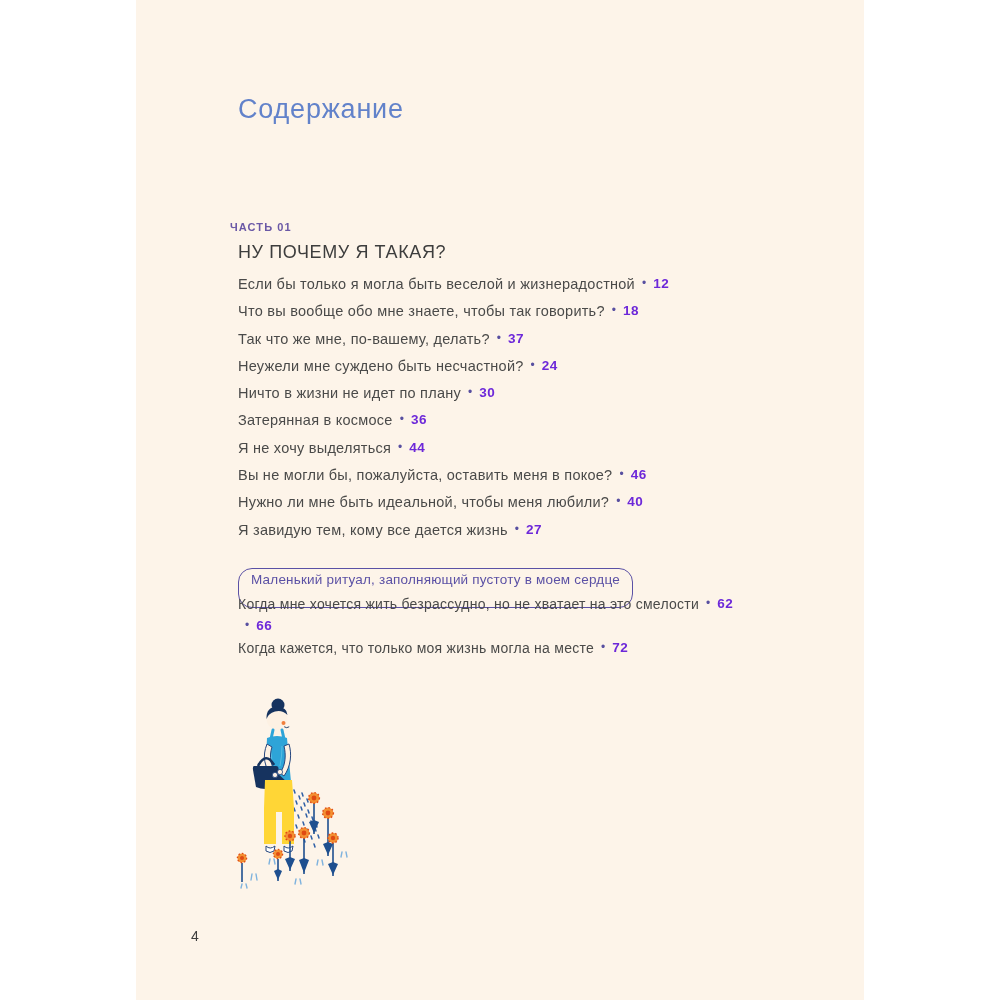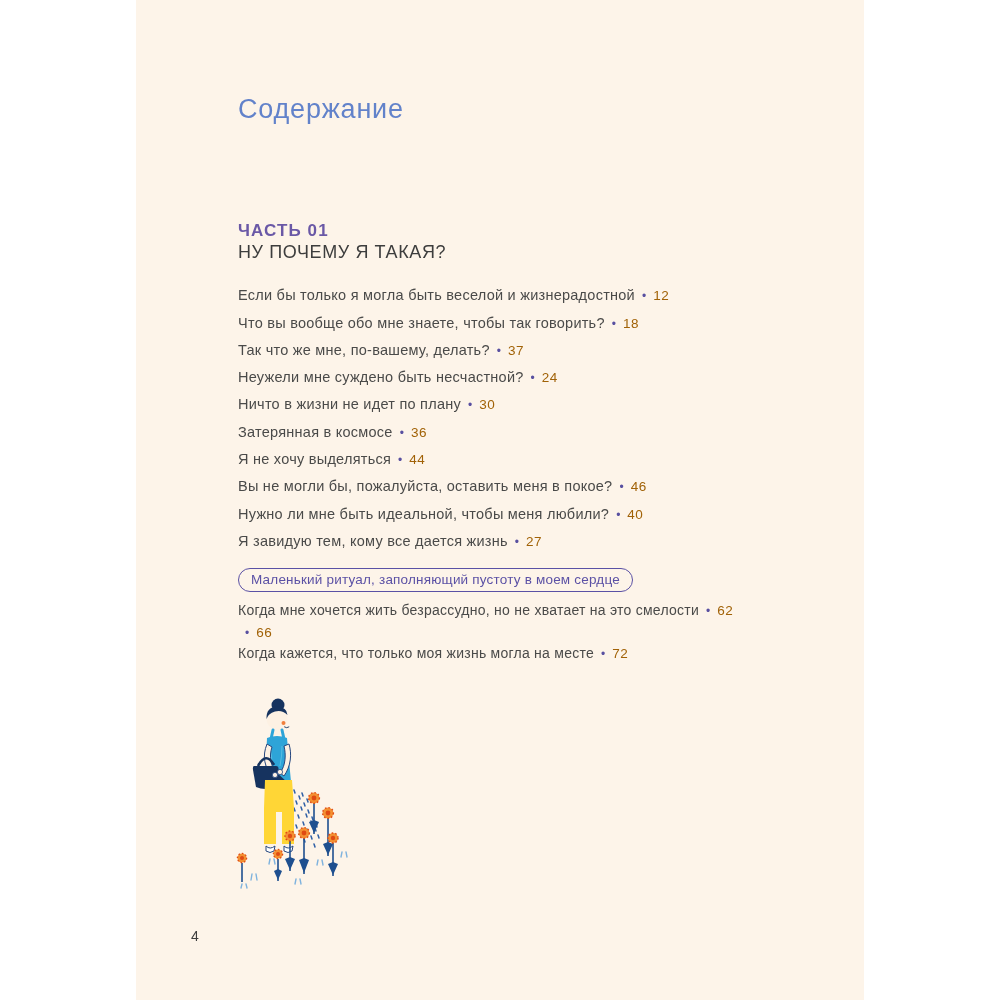--- a/index.html
+++ b/index.html
@@ -4,37 +4,37 @@
 <style>
   * { margin:0; padding:0; box-sizing:border-box; }
   html,body { width:1000px; height:1000px; background:#ffffff; overflow:hidden;
               font-family:"Liberation Sans", sans-serif; }
   .canvas { position:relative; width:1000px; height:1000px; background:#ffffff; }
   .page { position:absolute; left:136px; top:0; width:728px; height:1000px; background:#fdf4e9; }
 
   .toc-title { position:absolute; left:102px; top:94px; font-size:27px; font-weight:400;
                color:#6282ca; letter-spacing:0.8px; }
 
-  .part-label { position:absolute; left:102px; top:221px; font-size:17px; font-weight:700;
+  .part-label { position:absolute; left:94px; top:221px; font-size:11px; font-weight:700;
                 color:#6a58a6; letter-spacing:1.1px; }
   .part-title { position:absolute; left:102px; top:242px; font-size:18px; font-weight:500;
                 color:#3d3d3d; letter-spacing:0.6px; }
 
   ul.toc-list { list-style:none; position:absolute; left:102px; }
   ul.toc-list.main  { top:276px; }
   ul.toc-list.tight { top:596px; }
-  ul.toc-list li { display:flex; align-items:flex-end; white-space:nowrap; }
+  ul.toc-list li { display:flex; align-items:flex-start; white-space:nowrap; }
   ul.toc-list.main  li { height:27.3px; font-size:14.5px; }
   ul.toc-list.tight li { height:21.8px; font-size:14px; }
   .entry-title { color:#4a4a49; letter-spacing:0.25px; }
   .dot  { color:#584fa0; margin:0 7px; font-size:12px; }
-  .entry-page { color:#a16207; font-weight:400; font-size:13.5px; letter-spacing:0.5px; }
+  .entry-page { color:#6d28d9; font-weight:700; font-size:13.5px; letter-spacing:0.5px; }
 
   .ritual-box { position:absolute; left:102px; top:568px; display:inline-block;
-                border:1.5px solid #5b51a5; border-radius:14px; padding:3px 12px 4px;
+                border:1.5px solid #5b51a5; border-radius:14px; padding:3px 12px 20px;
                 font-size:13.5px; color:#5b51a5; letter-spacing:0.2px; background:transparent; }
 
   .illustration { position:absolute; left:92px; top:694px; }
 
   .folio { position:absolute; left:55px; top:928px; font-size:14px; color:#3d3d3d; }
 </style>
 </head>
 <body>
 
 <div class="canvas">

